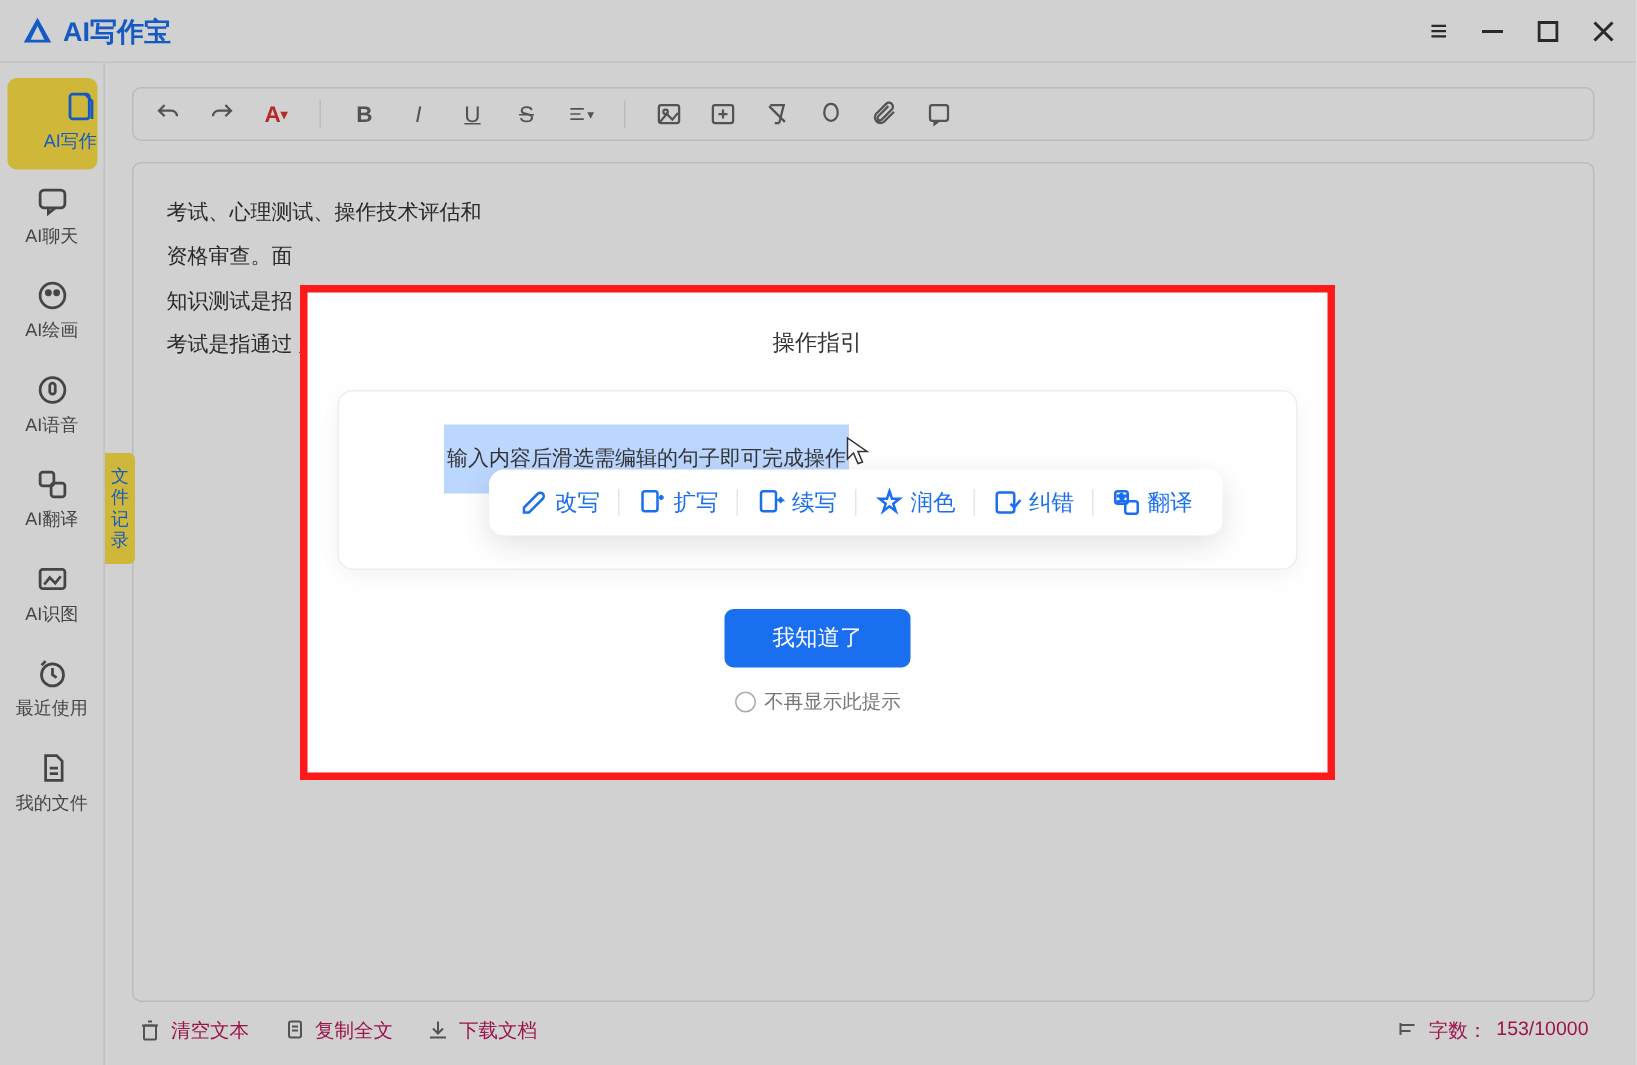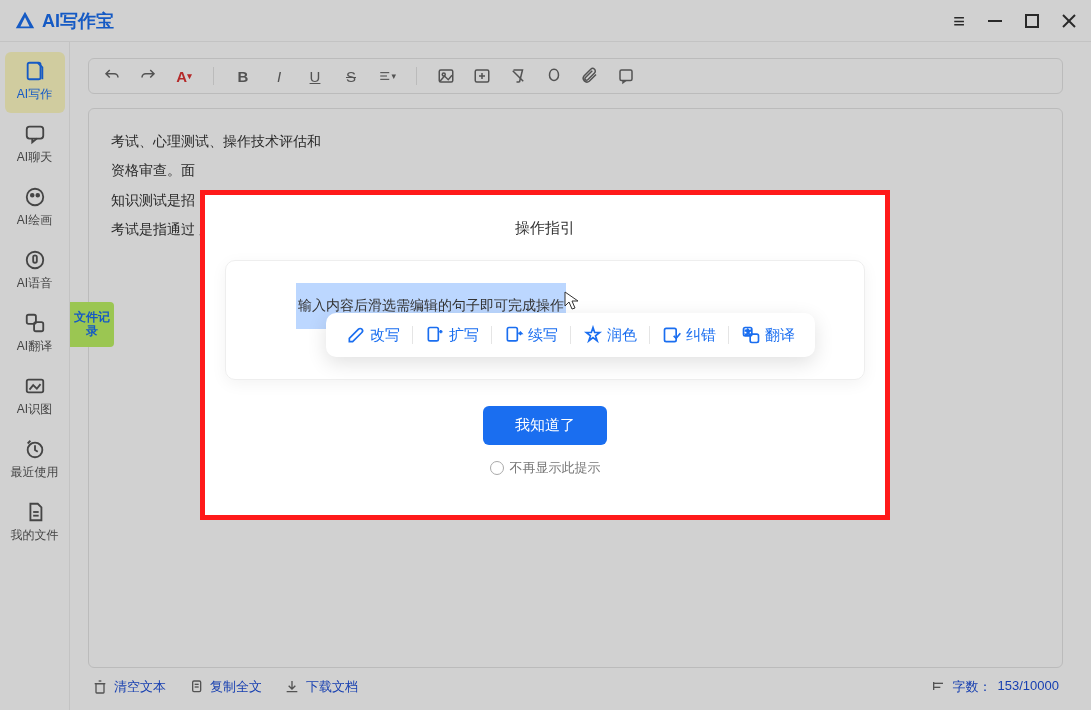--- a/index.html
+++ b/index.html
@@ -58,43 +58,42 @@
   display: flex;
   flex-direction: column;
   align-items: center;
   gap: 4px;
   padding: 8px 0 10px;
   color: #555;
   font-size: 12px;
   cursor: pointer;
   border-radius: 6px;
 }
-.sidebar-item.active { color: #1a6ef0; background: #fef9c3; }
+.sidebar-item.active { color: #1a6ef0; background: #fde047; align-items: flex-end; }
 .sidebar-item .sicon { width: 22px; height: 22px; }
 .content {
   flex: 1;
   position: relative;
   padding: 16px 28px 0 18px;
   display: flex;
   flex-direction: column;
 }
 .file-record-tab {
   position: absolute;
   left: 0;
   top: 260px;
-  width: 44px;
+  width: 20px;
   padding: 8px 3px;
-  background: #bef264;
+  background: #fde047;
   color: #1a6ef0;
   font-size: 12px;
   text-align: center;
   border-radius: 0 4px 4px 0;
   line-height: 1.2;
   cursor: pointer;
-  font-weight: bold;
 }
 .toolbar {
   border: 1px solid #e5e5e5;
   border-radius: 6px;
   padding: 8px 14px;
   display: flex;
   align-items: center;
   gap: 20px;
   color: #666;
   background: #fff;
@@ -111,21 +110,21 @@
   color: #333;
   line-height: 2.1;
   font-size: 14px;
   background: #fff;
   overflow: auto;
 }
 .footer {
   display: flex;
   align-items: center;
   padding: 10px 4px 14px;
-  color: #1d4ed8;
+  color: #be185d;
   gap: 22px;
   font-size: 13px;
 }
 .footer .fbtn { display: flex; align-items: center; gap: 6px; cursor: pointer; }
 .footer .ficon { width: 16px; height: 16px; }
 .footer .count { margin-left: auto; display: flex; align-items: flex-start; gap: 6px; }
 
 
 .dim {
   position: absolute;

